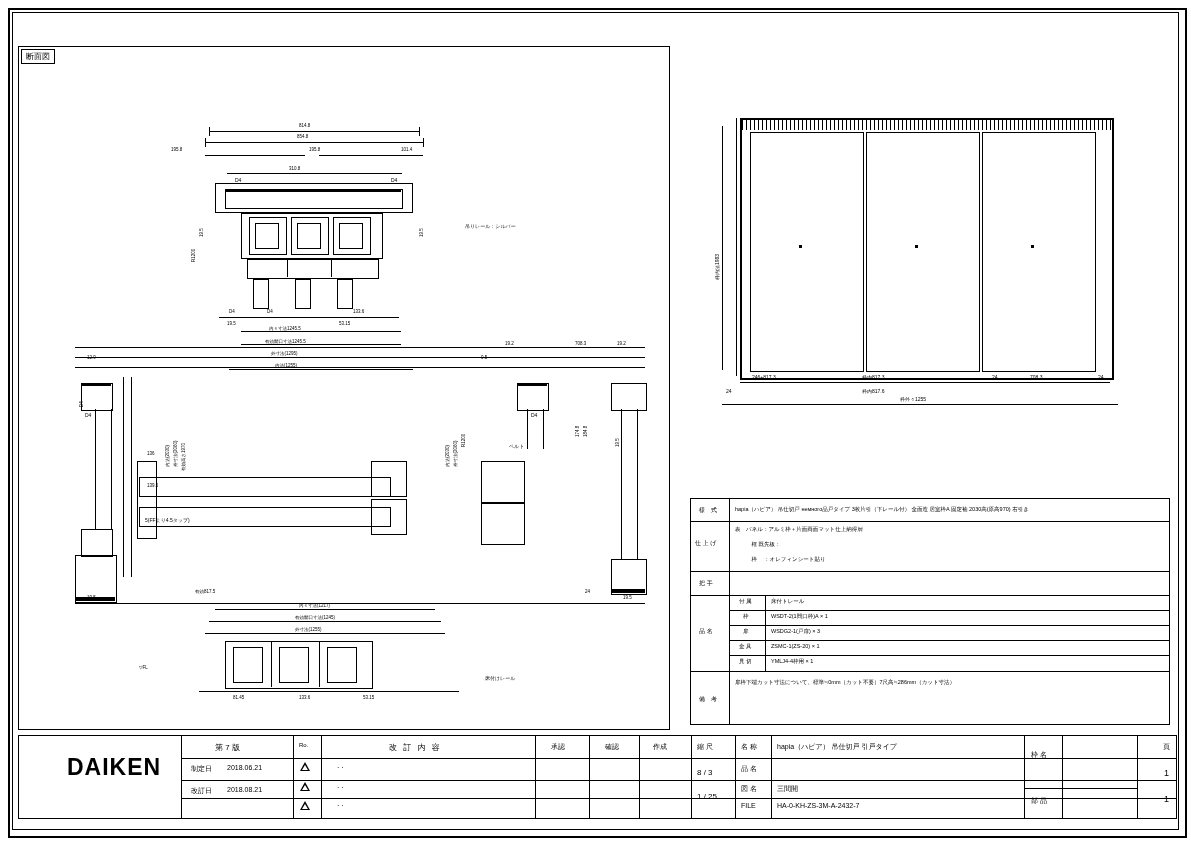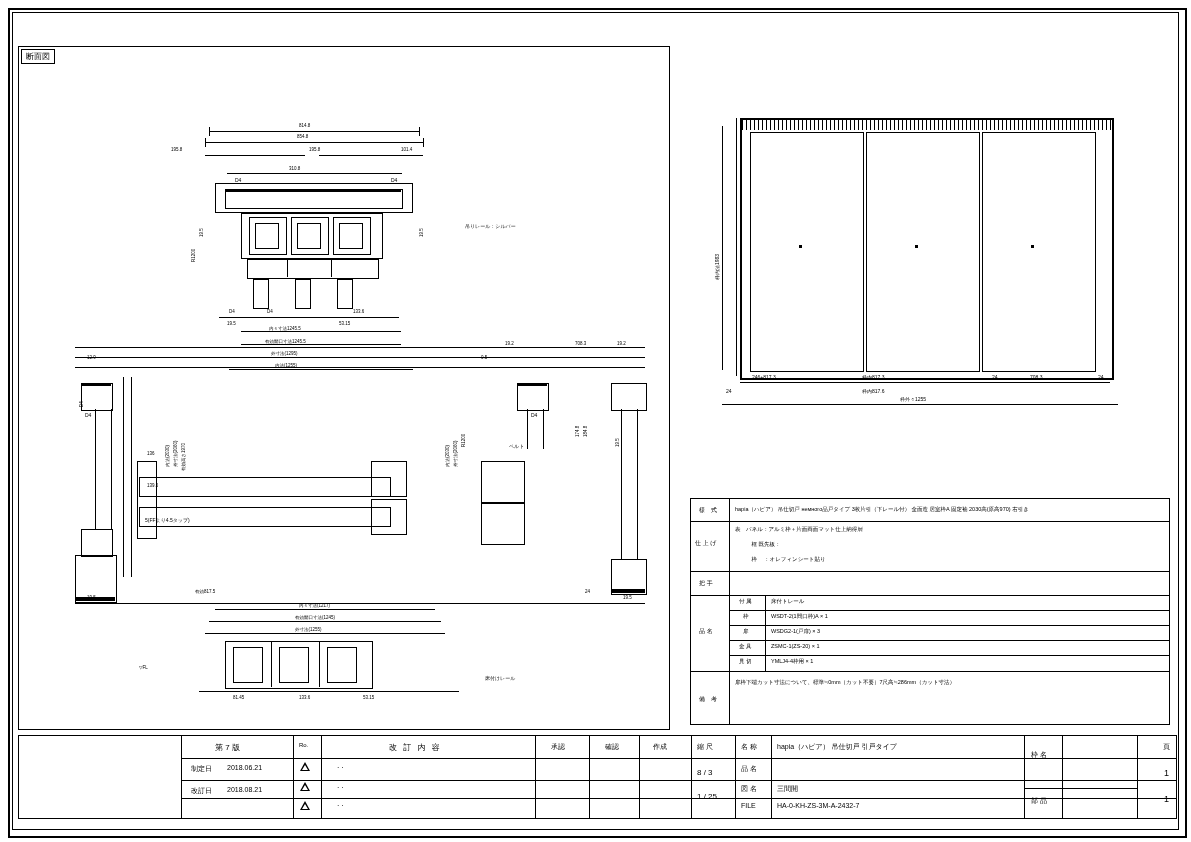--- a/index.html
+++ b/index.html
@@ -284,20 +284,21 @@
     <div class="tbLineV" style="left:1005px;"></div>
     <div class="tbLineV" style="left:1043px;"></div>
     <div class="tbLineV" style="left:1118px;"></div>
 
     <div class="tbLineH" style="top:22px;left:162px;right:0;"></div>
     <div class="tbLineH" style="top:44px;left:162px;right:0;"></div>
     <div class="tbLineH" style="top:62px;left:162px;right:0;"></div>
     <div class="tbLineH" style="top:22px;left:1118px;right:0;"></div>
     <div class="tbLineH" style="top:52px;left:1005px;width:113px;"></div>
 
+    <div id="logo">DAIKEN</div>
 
     <div class="tbCell" style="left:196px;top:6px;font-size:8px;">第 7 版</div>
     <div class="tbCell" style="left:172px;top:28px;font-size:7px;">制定日</div>
     <div class="tbCell" style="left:208px;top:28px;font-size:7px;">2018.06.21</div>
     <div class="tbCell" style="left:172px;top:50px;font-size:7px;">改訂日</div>
     <div class="tbCell" style="left:208px;top:50px;font-size:7px;">2018.08.21</div>
 
     <div class="tbCell" style="left:280px;top:6px;font-size:6px;">Ro.</div>
     <div class="triWrap" style="left:281px;top:26px;">
       <div class="triOutline"></div>

